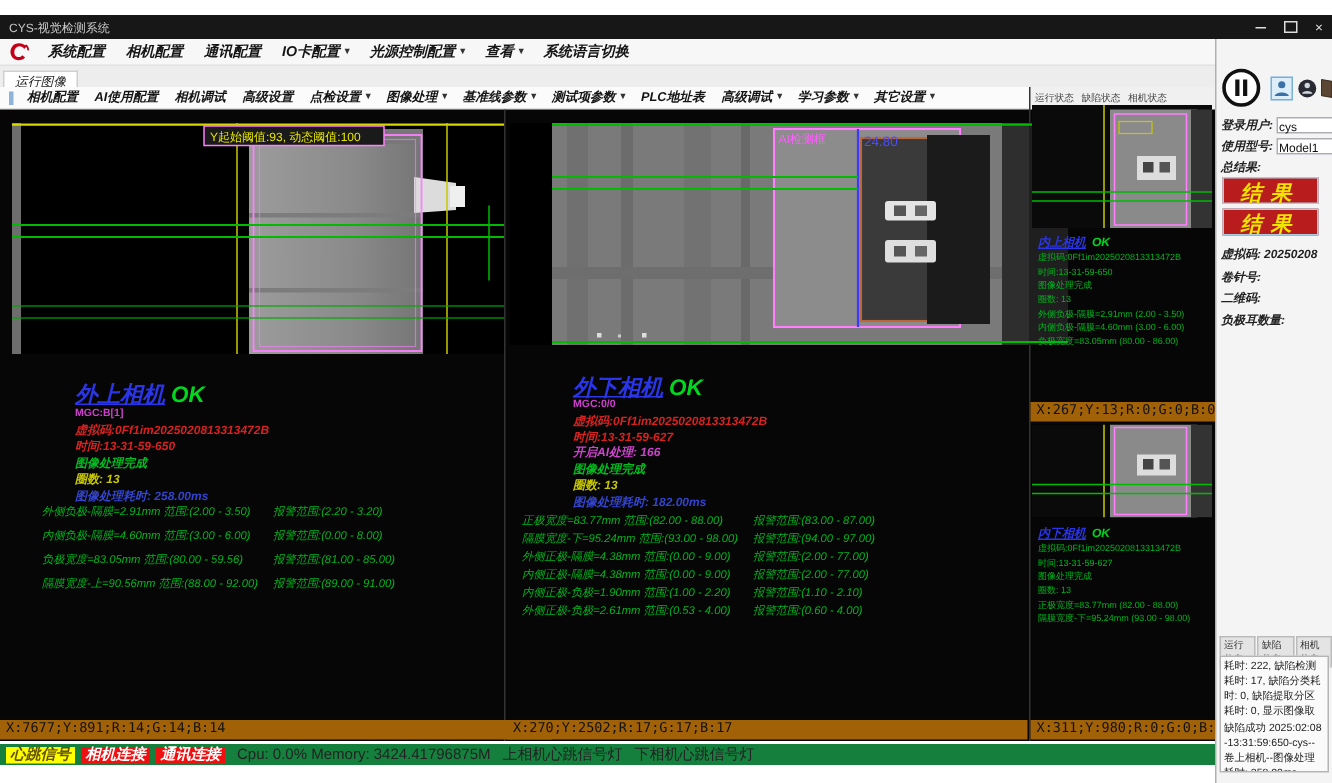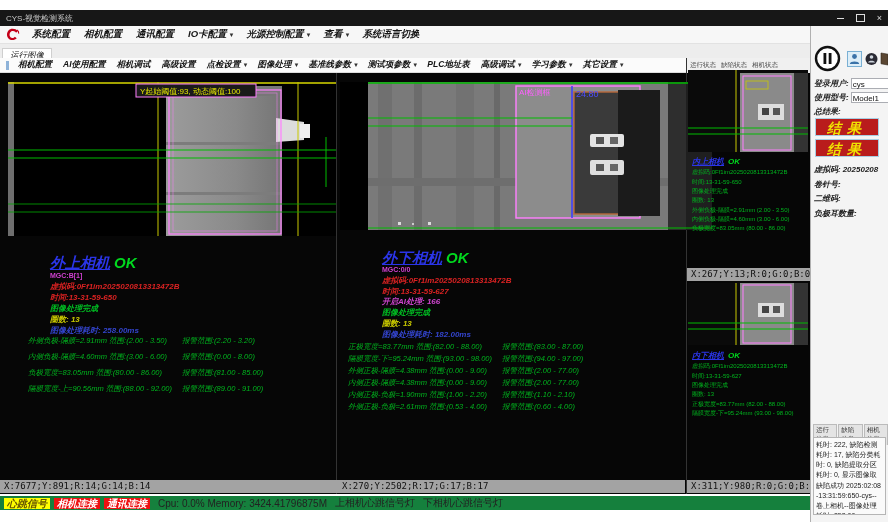--- a/index.html
+++ b/index.html
@@ -60,21 +60,21 @@
   .rows .row{display:flex;color:#00b41e;font-size:7.5px;font-style:italic;}
   .rows .m{width:154px;white-space:nowrap;}
   .rows .a{white-space:nowrap;}
   .rows-left .row{height:16px;}
   .rows-mid .row{height:12px;}
 
   .small-text{color:#00b41e;font-size:6px;line-height:1.55;}
   .small-title{font-size:8px;font-weight:bold;font-style:italic;}
 
   
-  .sline{background:#a3a3a3;color:#111;font-size:9px;height:13px;line-height:13px;
+  .sline{background:#a16207;color:#111;font-size:9px;height:13px;line-height:13px;
          padding-left:4px;box-sizing:border-box;font-family:"DejaVu Sans Mono",monospace;white-space:nowrap;overflow:hidden;}
 
   
   .statusbar{left:0;top:496px;width:810px;height:14px;background:#15803d;display:flex;
              align-items:center;gap:4px;padding-left:4px;box-sizing:border-box;font-size:10px;}
   .badge{padding:0 3px;height:11px;line-height:11px;font-style:italic;font-weight:bold;}
   .badge.warn{background:#ffff00;color:#665500;}
   .badge.err{background:#ee1111;color:#fff;}
   .sb-text{color:#222;margin-left:4px;white-space:nowrap;}
 
@@ -281,21 +281,21 @@
         <span class="m">外侧负极-隔膜=2.91mm 范围:(2.00 - 3.50)</span>
         <span class="a">报警范围:(2.20 - 3.20)</span>
       </div>
 
       <div class="row">
         <span class="m">内侧负极-隔膜=4.60mm 范围:(3.00 - 6.00)</span>
         <span class="a">报警范围:(0.00 - 8.00)</span>
       </div>
 
       <div class="row">
-        <span class="m">负极宽度=83.05mm 范围:(80.00 - 86.00)</span>
+        <span class="m">负极宽度=83.05mm 范围:(80.00 - 59.56)</span>
         <span class="a">报警范围:(81.00 - 85.00)</span>
       </div>
 
       <div class="row">
         <span class="m">隔膜宽度-上=90.56mm 范围:(88.00 - 92.00)</span>
         <span class="a">报警范围:(89.00 - 91.00)</span>
       </div>
     </div>
   <div class="abs sline" style="left:0;top:480px;width:368px;">X:7677;Y:891;R:14;G:14;B:14</div>
 

